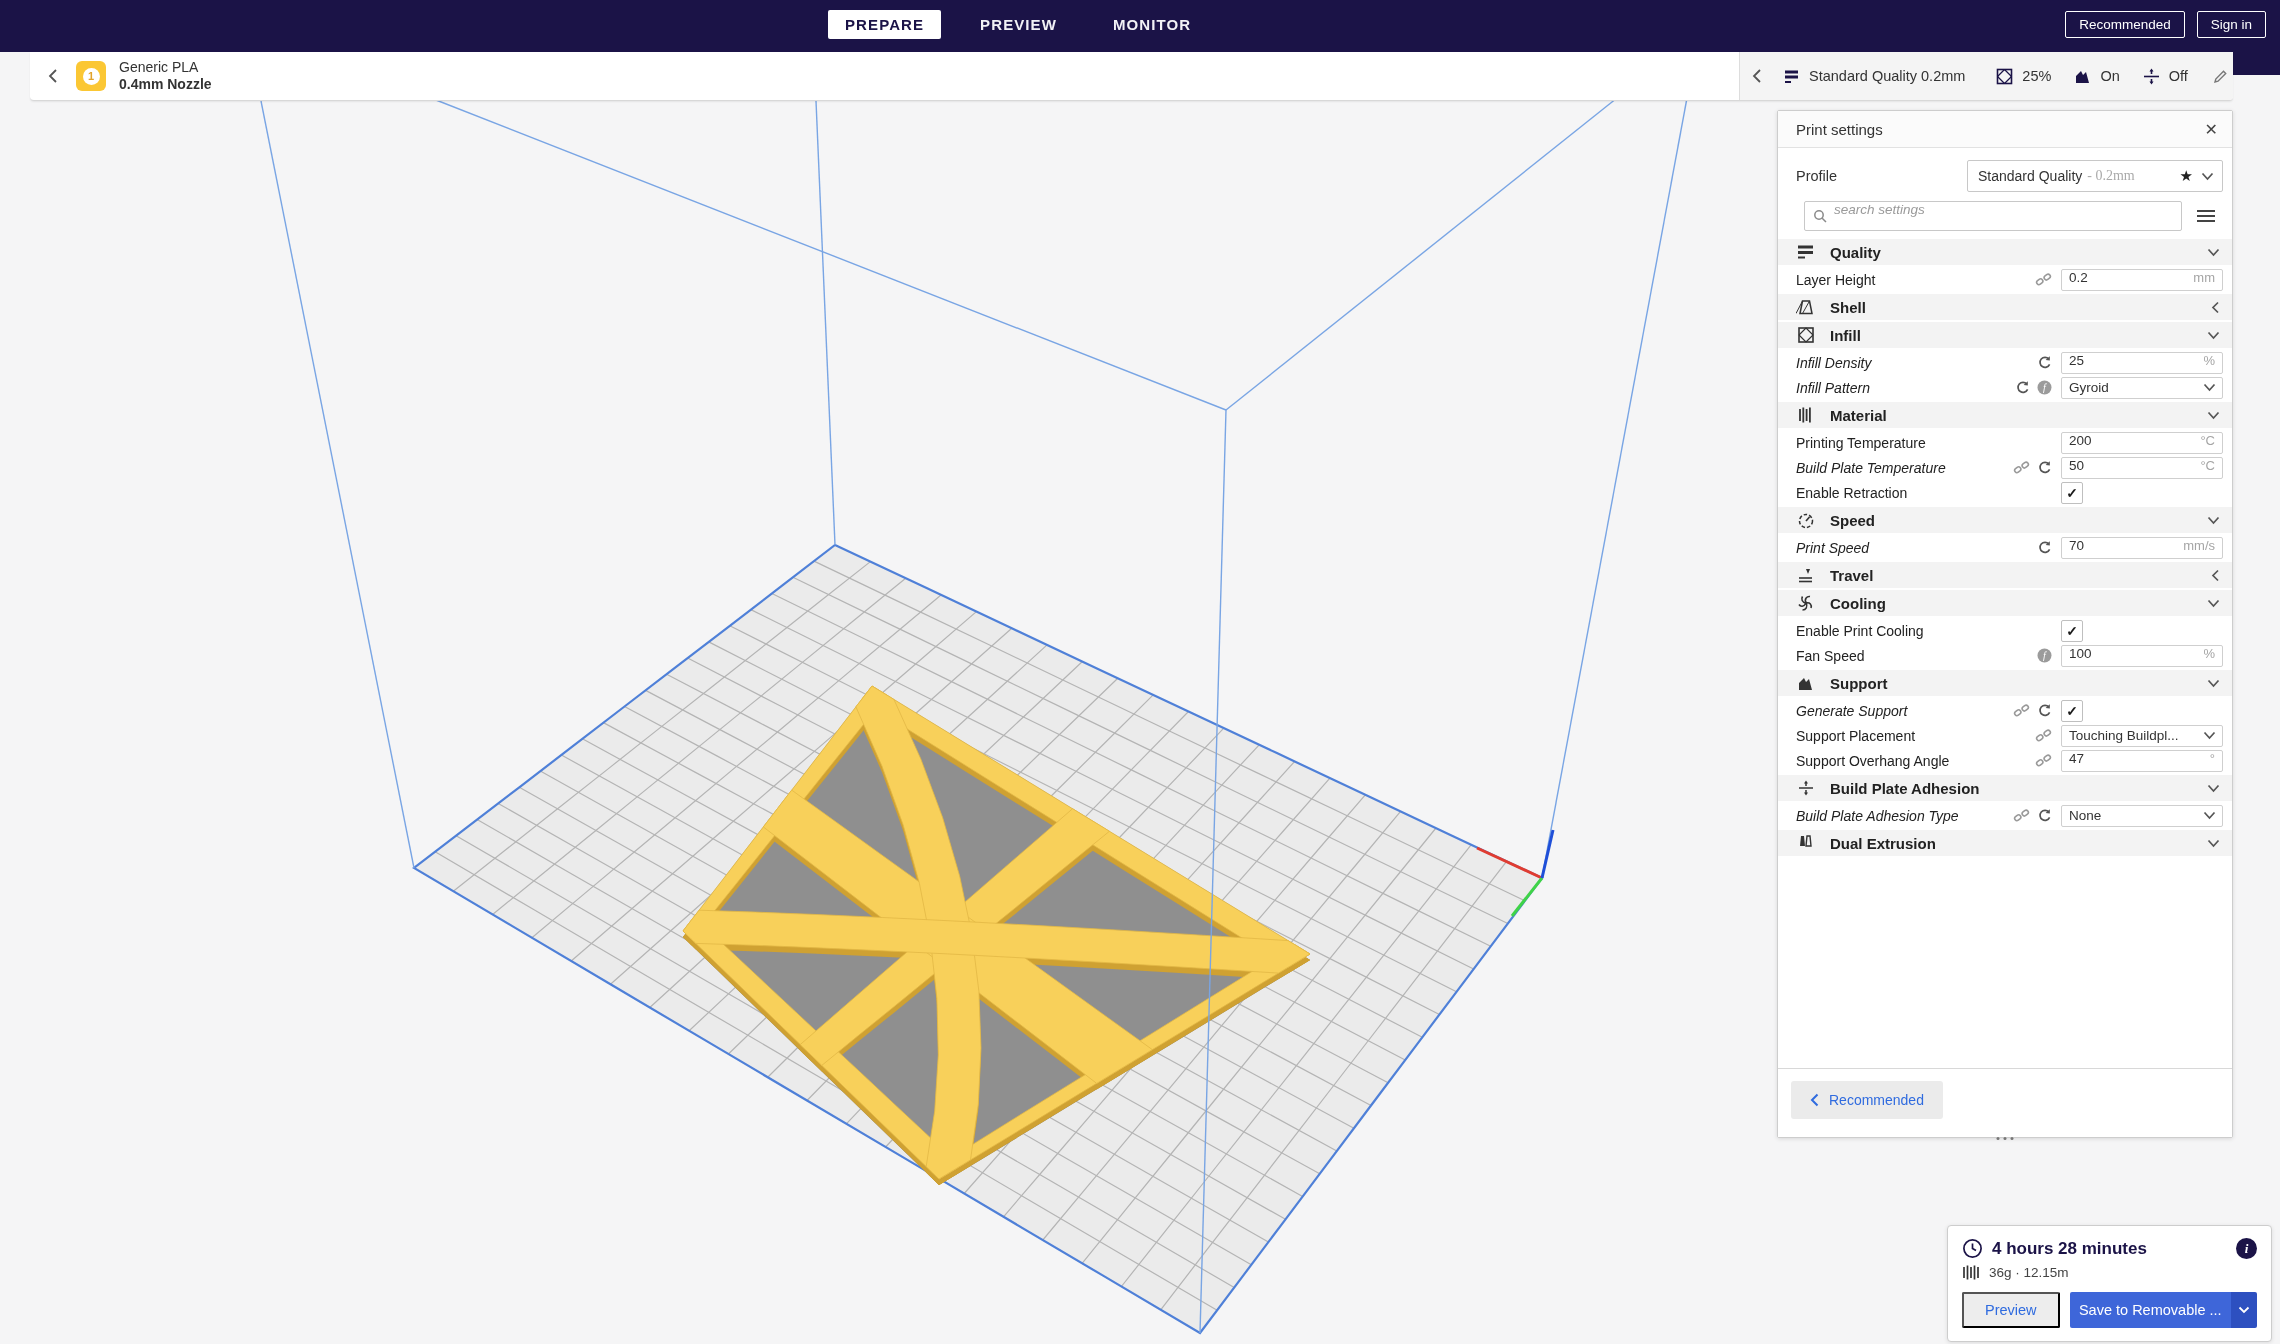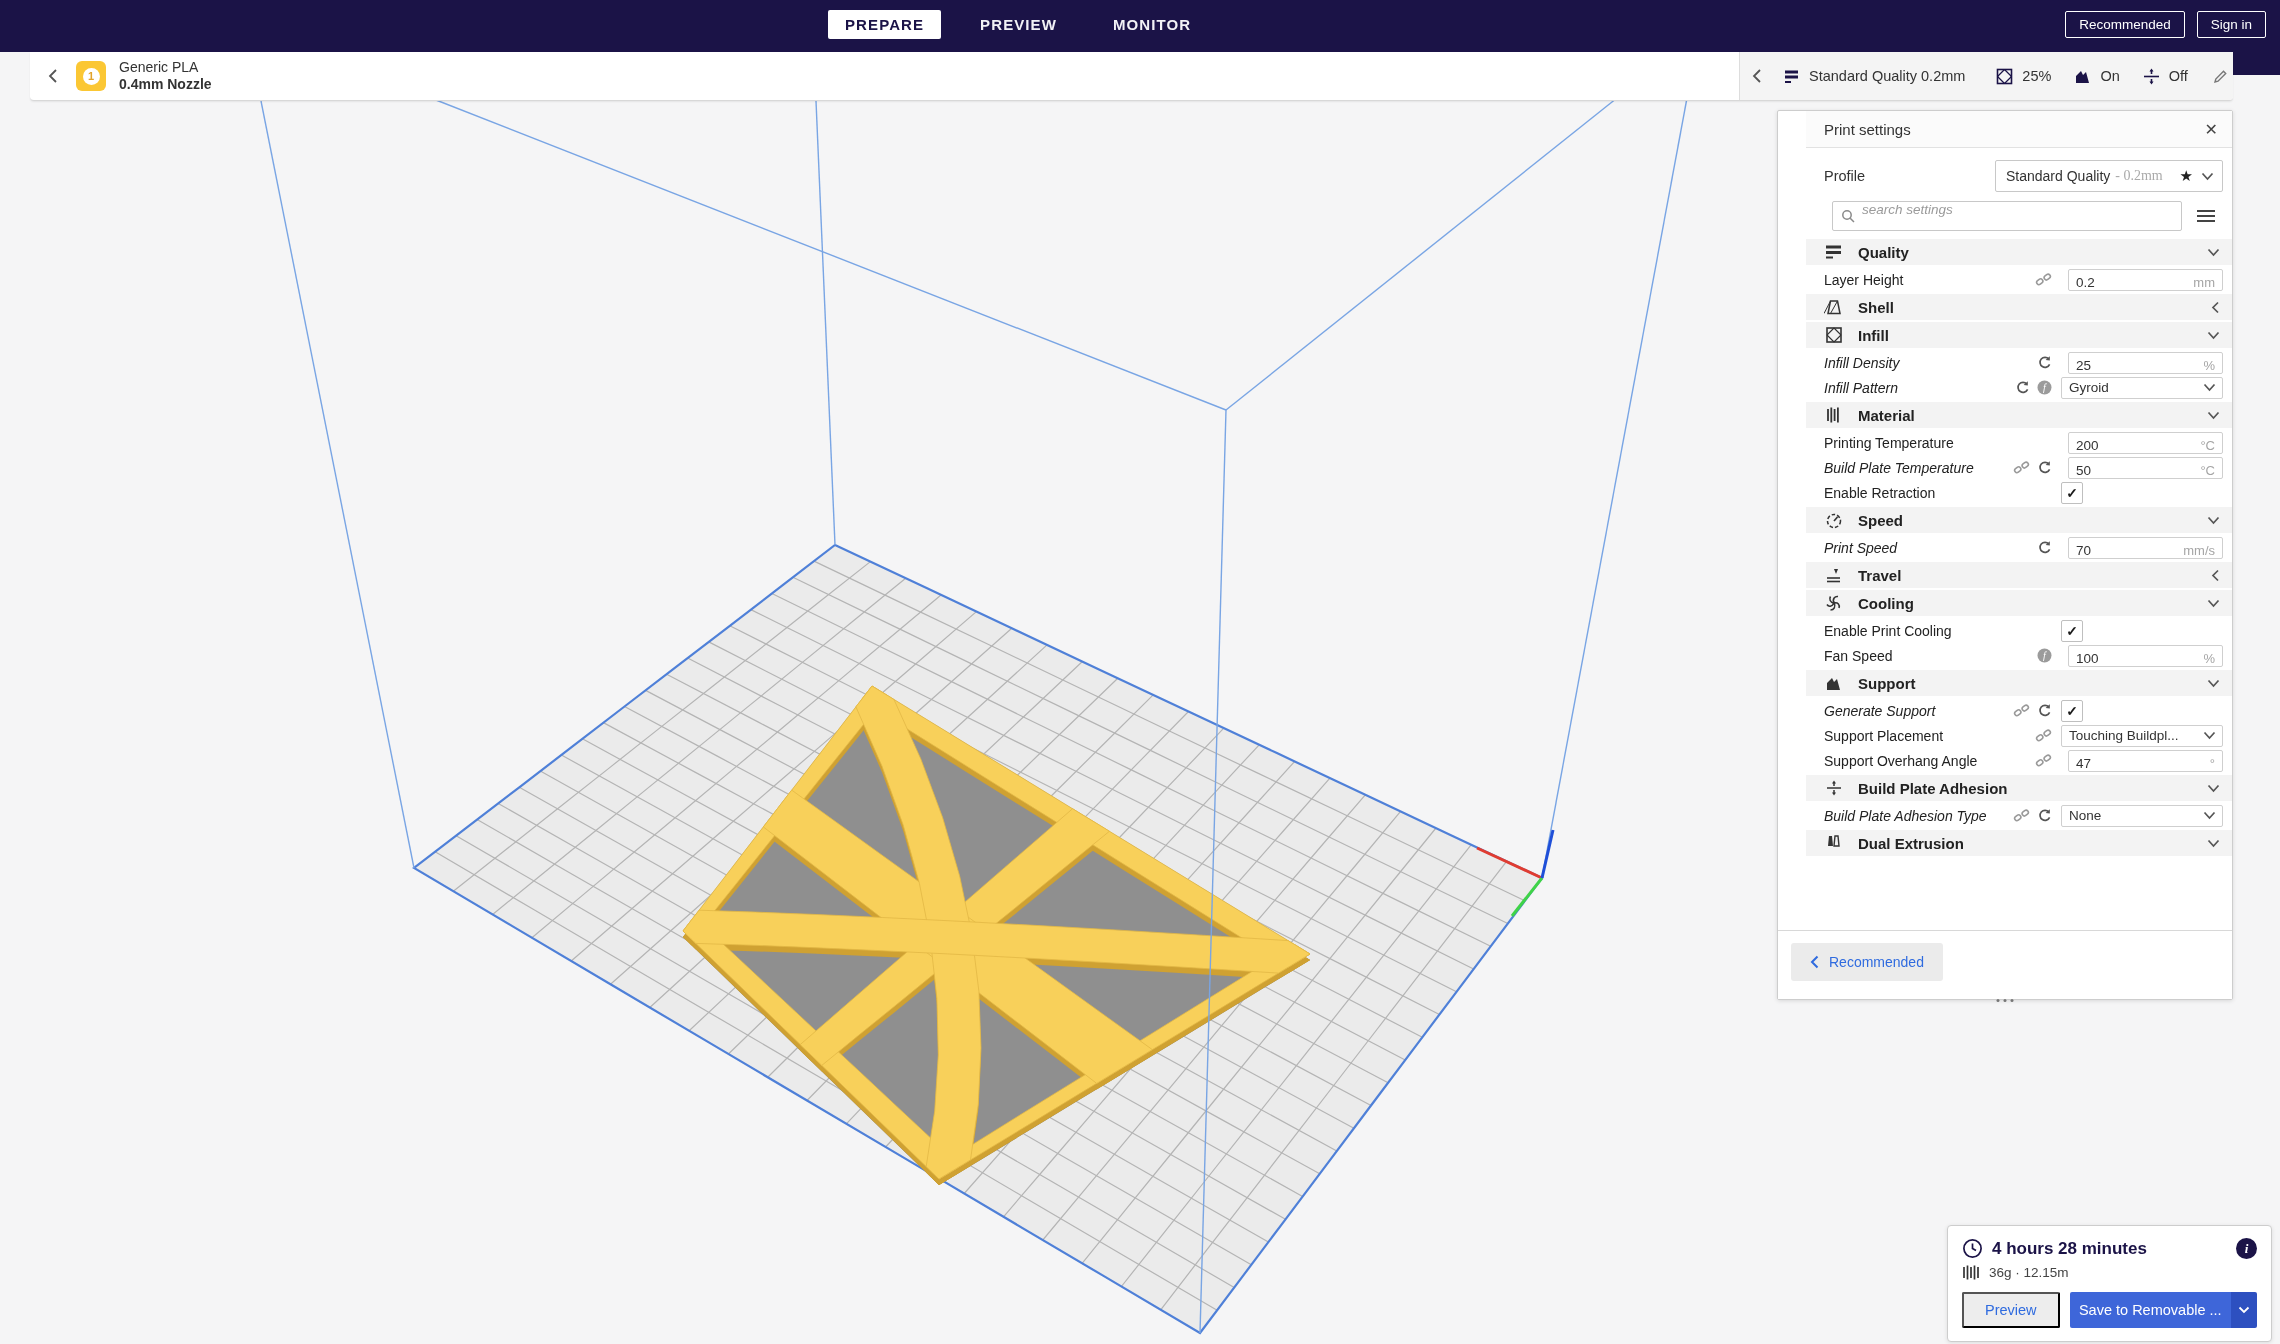--- a/index.html
+++ b/index.html
@@ -31,23 +31,23 @@
                 font-size:11px;font-weight:700;display:flex;align-items:center;justify-content:center;}
   .mat-text{line-height:1.25;font-size:14px;color:#333;}
   .mat-text b{display:block;font-weight:700;}
   .stage-summary{position:absolute;right:0;top:0;height:100%;width:493px;display:flex;align-items:center;
                  background:#f4f4f4;border-left:1px solid #ddd;border-radius:0 0 4px 0;}
   .sum-collapse{width:34px;display:flex;justify-content:center;}
   .sum-item{display:flex;align-items:center;gap:8px;font-size:14.5px;color:#333;white-space:nowrap;}
   .sum-gap{margin-left:24px;}
   .icon{display:inline-flex;align-items:center;justify-content:center;}
   
-  .panel{position:absolute;left:1777px;top:110px;width:456px;height:890px;background:#fff;
+  .panel{position:absolute;left:1777px;top:110px;width:456px;height:1028px;background:#fff;
          border:1px solid #cdcdcd;border-radius:2px;box-shadow:0 1px 4px rgba(0,0,0,.12);
-         box-sizing:border-box;padding-left:28px;}
+         box-sizing:border-box;}
   .panel-header{height:36px;display:flex;align-items:center;border-bottom:1px solid #e2e2e2;
                 background:#fbfbfb;padding:0 14px 0 18px;}
   .panel-title{font-size:15px;color:#333;flex:1;}
   .panel-close{font-size:16px;color:#444;cursor:pointer;}
   .profile-row{display:flex;align-items:center;margin:12px 9px 0 18px;}
   .profile-label{font-size:14.5px;width:171px;}
   .selectbox{display:flex;align-items:center;border:1px solid #c8c8c8;border-radius:2px;height:32px;
              background:#fff;padding:0 8px 0 10px;box-sizing:border-box;flex:1;font-size:14px;}
   .profile-detail{color:#aaa;margin-left:5px;font-family:Liberation Serif, serif;}
   .star{margin-left:auto;font-size:15px;color:#222;}
@@ -59,21 +59,21 @@
   .cat-row{height:26px;background:#f3f3f3;display:flex;align-items:center;padding:0 12px 0 18px;
            margin:2px 0;cursor:pointer;}
   .cat-label{font-size:15px;font-weight:700;color:#222;margin-left:14px;}
   .cat-chev{margin-left:auto;}
   .set-row{height:25px;display:flex;align-items:center;padding:0 9px 0 18px;}
   .set-label{font-size:14px;color:#222;}
   .set-label.italic{font-style:italic;}
   .set-icons{margin-left:auto;display:flex;gap:7px;align-items:center;margin-right:9px;}
   .ctrl{width:162px;flex:none;display:flex;align-items:center;}
   .inputbox{width:100%;height:22px;border:1px solid #cfcfcf;border-radius:2px;display:flex;
-            align-items:flex-end;padding:0 7px;box-sizing:border-box;font-size:13.5px;background:#fff;margin-left:7px;}
+            align-items:flex-start;padding:0 7px;box-sizing:border-box;font-size:13.5px;background:#fff;}
   .unit{margin-left:auto;color:#a5a5a5;font-size:13px;}
   .mini-select{width:100%;height:22px;border:1px solid #cfcfcf;border-radius:2px;display:flex;
             align-items:center;padding:0 6px 0 7px;box-sizing:border-box;font-size:13.5px;background:#fff;}
   .mini-select .chev{margin-left:auto;}
   .checkbox{width:20px;height:20px;border:1px solid #bfbfbf;border-radius:2px;background:#fff;
             display:flex;align-items:center;justify-content:center;font-size:14px;color:#1a1a1a;font-weight:700;}
   .panel-footer{position:absolute;left:0;bottom:0;width:100%;height:69px;border-top:1px solid #d8d8d8;
                 box-sizing:border-box;background:#fff;}
   .recommended-btn{position:absolute;left:13px;top:12px;background:#ebebeb;border-radius:3px;
                    padding:11px 19px;font-size:14px;color:#2f6bdf;display:flex;gap:10px;align-items:center;}

